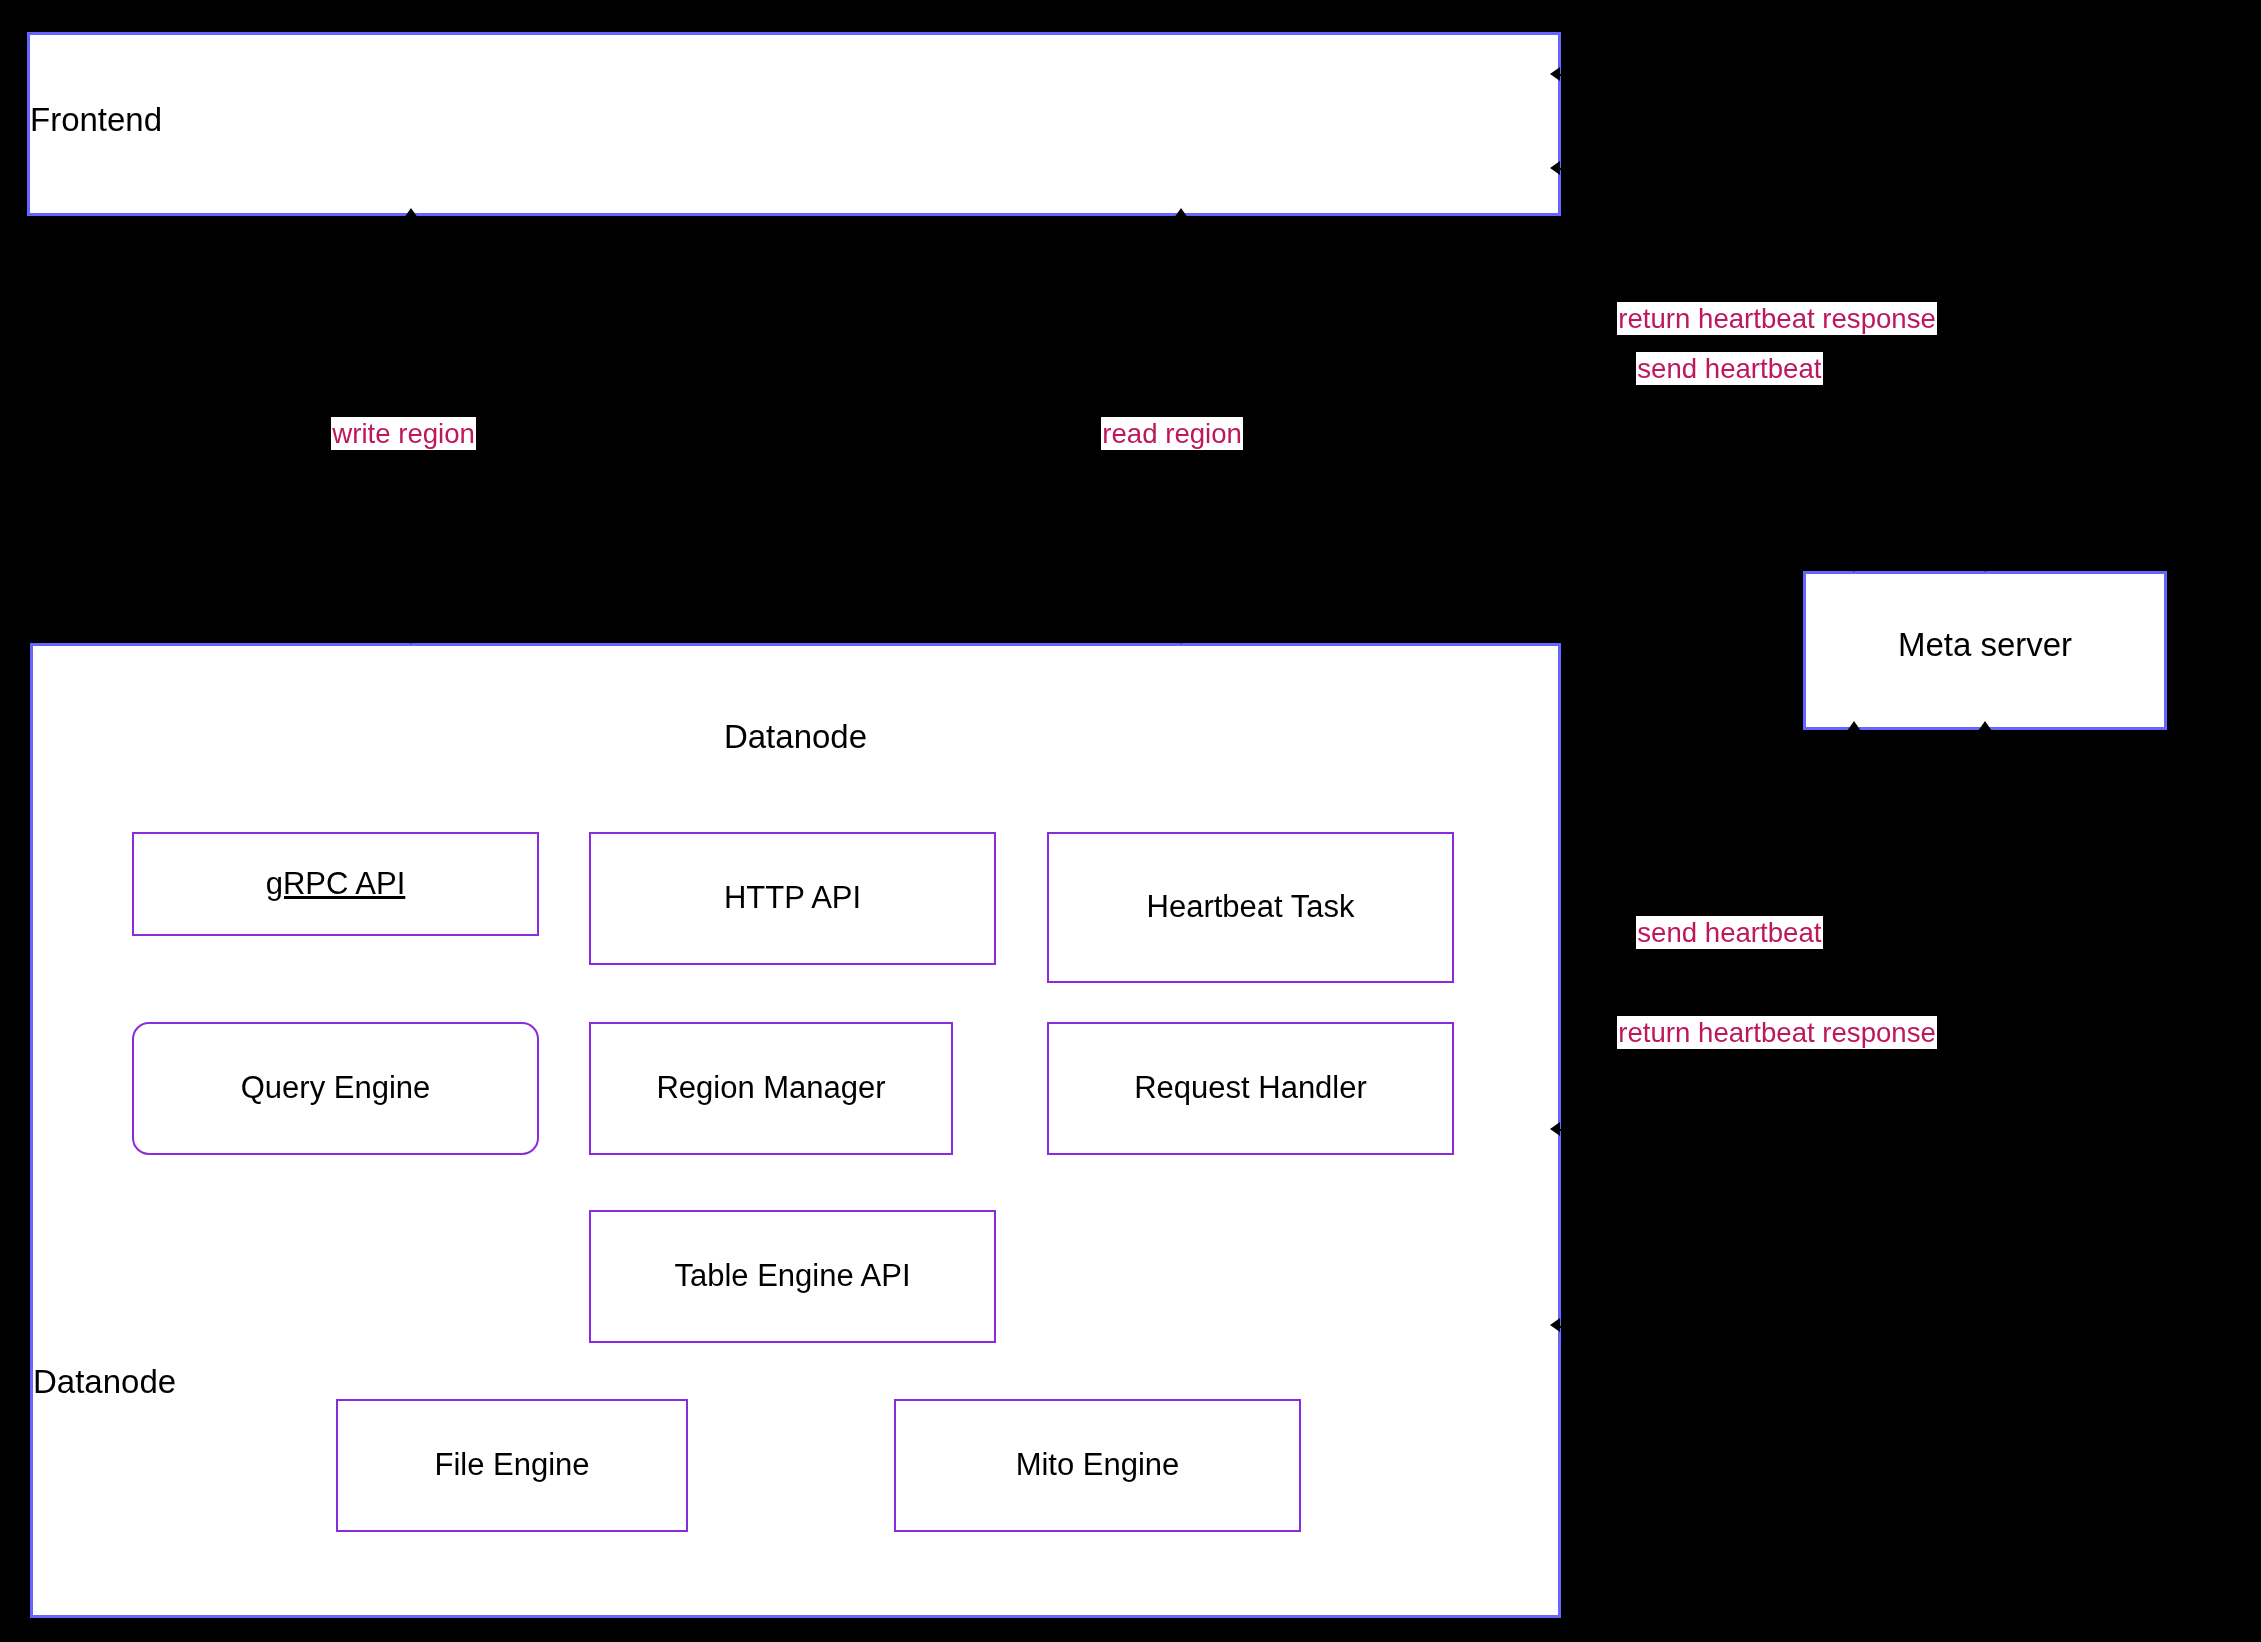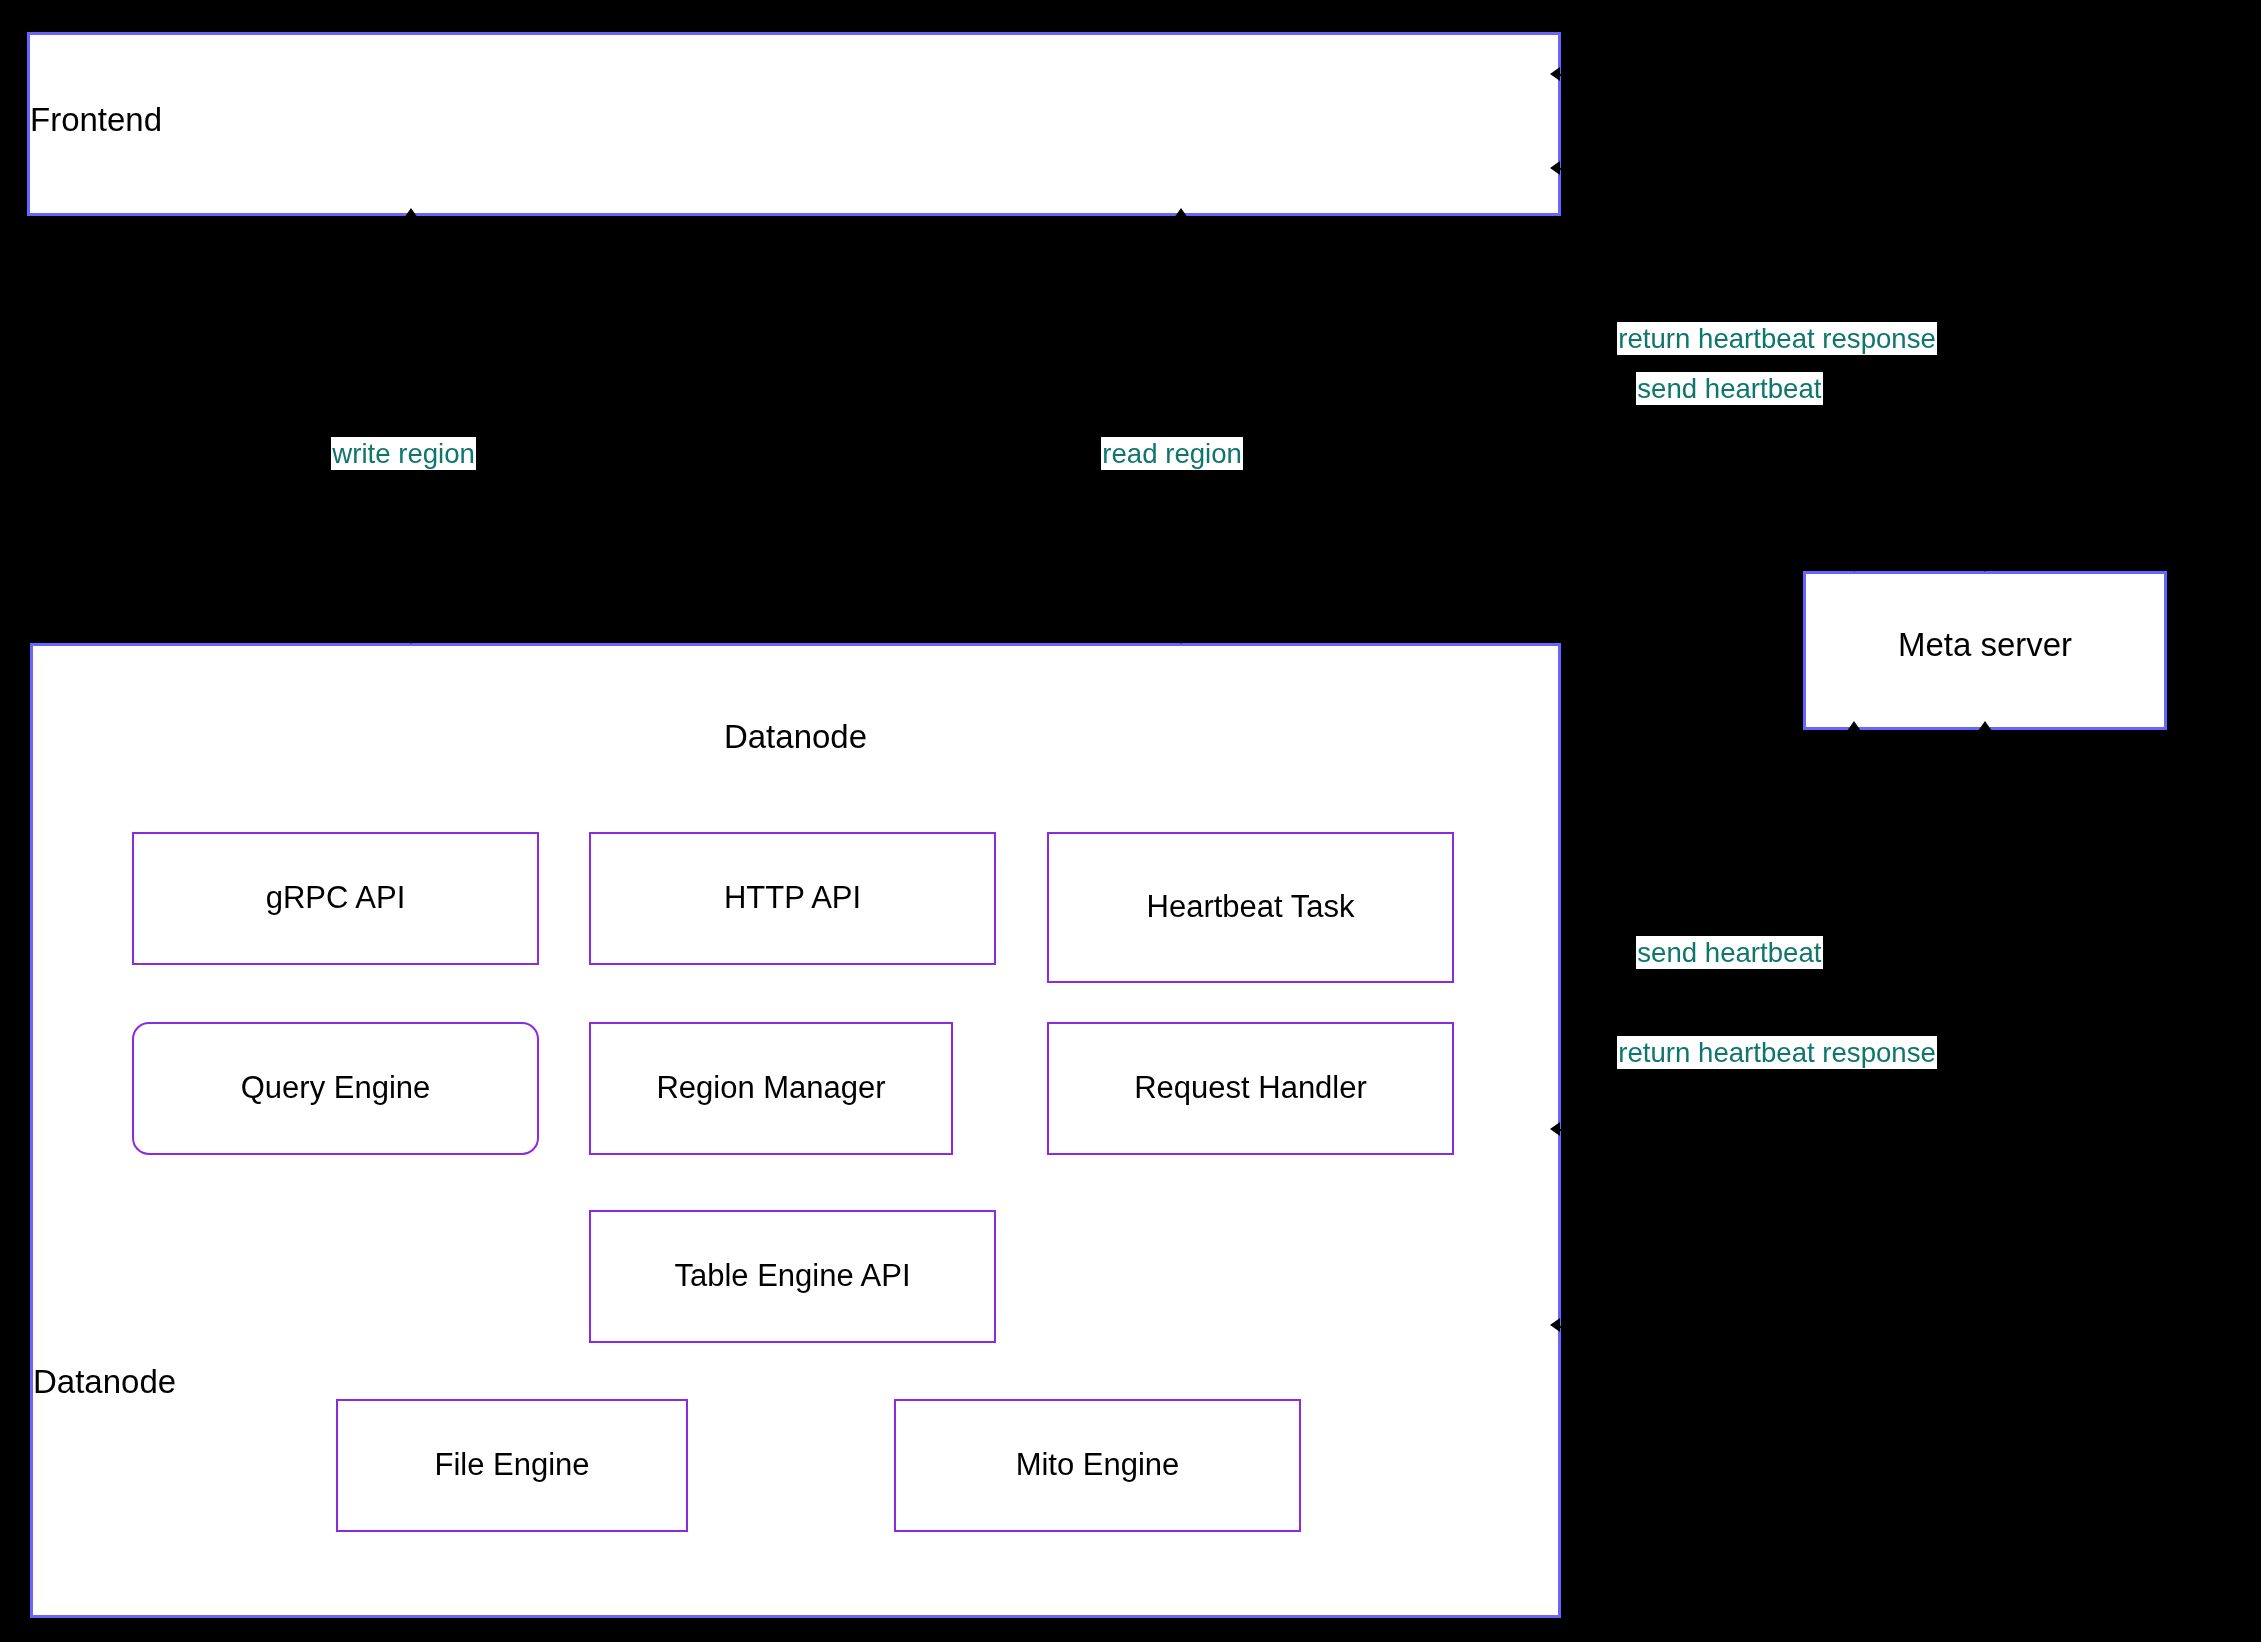--- a/index.html
+++ b/index.html
@@ -42,27 +42,26 @@
     color:#000000;
     font-size:31px;
     line-height:1.1;
     white-space:nowrap;
   }
 
   
   .edge-label{
     position:absolute;
     background:#FFFFFF;
-    color:#0f766e;
+    color:#be185d;
     font-size:27.6px;
     line-height:1.16;
     white-space:nowrap;
     padding:0.7px 1.3px;
     box-sizing:border-box;
-    margin-top:20px;
   }
 
   
   .conn{
     position:absolute;
     background:#000000;
   }
   .conn.v{width:2px;}
   .conn.h{height:2px;}
 
@@ -102,21 +101,21 @@
   <div class="node-outer" style="left:27px;top:32px;width:1534px;height:184px;">
     <div class="node-title" style="top:67px;">Frontend</div>
   </div>
 
   <div class="node-outer" style="left:30px;top:643px;width:1531px;height:975px;">
     <div class="node-title" style="top:718px;left:0;right:0;">Datanode</div>
   </div>
 
   <div class="node-title" style="position:absolute;left:30px;top:718px;width:1531px;text-align:center;color:#000;font-size:33px;">Datanode</div>
 
-  <div class="node-inner" style="left:132px;top:832px;width:407px;height:133px;">
+  <div class="node-inner" style="left:132px;top:832px;width:407px;height:104px;text-decoration:underline;">
     <span>gRPC API</span>
   </div>
   <div class="node-inner" style="left:589px;top:832px;width:407px;height:133px;">
     <span>HTTP API</span>
   </div>
   <div class="node-inner" style="left:1047px;top:832px;width:407px;height:151px;">
     <span>Heartbeat Task</span>
   </div>
 
   <div class="node-inner" style="left:132px;top:1022px;width:407px;height:133px;border-radius:17px;">

